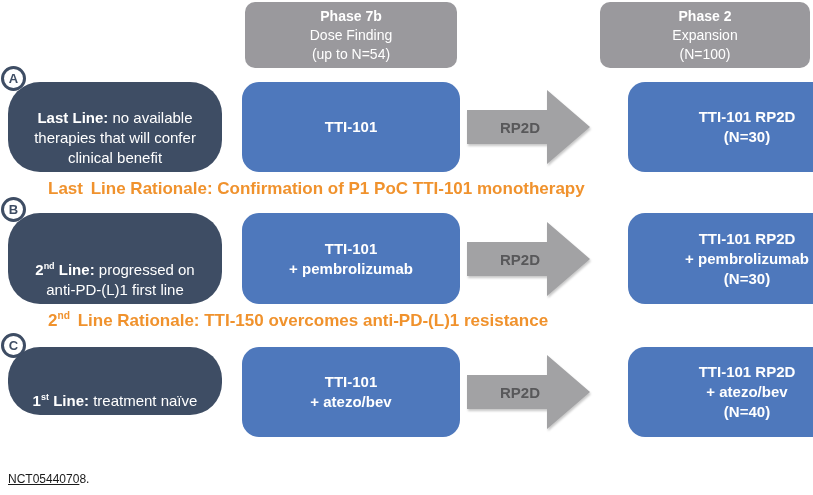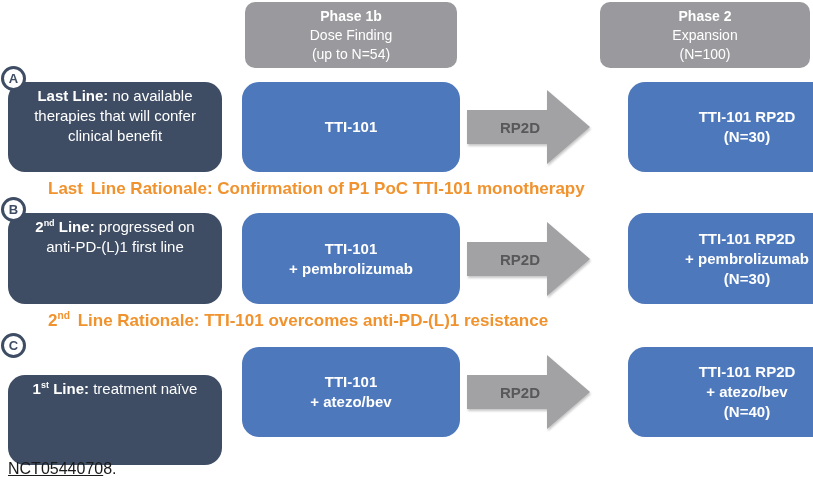--- a/index.html
+++ b/index.html
@@ -11,22 +11,22 @@
   .hdr{
     position:absolute;top:2px;height:66px;background:#9a999d;border-radius:10px;
     color:#ffffff;display:flex;flex-direction:column;justify-content:center;align-items:center;
     text-align:center;font-size:14px;line-height:19px;
   }
   .hdr .t{font-weight:bold;}
   #hdr-phase1{left:245px;width:212px;}
   #hdr-phase2{left:600px;width:210px;}
   
   .darkbox{
-    position:absolute;left:8px;width:214px;background:#3e4d64;border-radius:17px;
-    color:#ffffff;display:flex;justify-content:center;align-items:flex-start;text-align:center;
+    position:absolute;left:8px;width:214px;background:#3e4d64;border-radius:32px;
+    color:#ffffff;display:flex;justify-content:center;align-items:flex-end;text-align:center;
     font-size:15px;line-height:20px;padding:4px 16px;box-sizing:border-box;
   }
   .bluebox{
     position:absolute;background:#4e78bc;border-radius:17px;color:#ffffff;
     display:flex;flex-direction:column;justify-content:center;align-items:center;text-align:center;
     font-weight:bold;font-size:15px;line-height:20px;
   }
   .mid{left:242px;width:218px;}
   .right{left:628px;width:208px;padding-left:15px;}
   .bold{font-weight:bold;}
@@ -44,30 +44,30 @@
   .arrow .lbl{
     position:absolute;left:0;top:0;width:88px;height:80px;display:flex;
     justify-content:center;align-items:center;font-weight:bold;font-size:15px;color:#58585a;margin-left:9px;
   }
   
   .rationale{
     position:absolute;left:20px;color:#f0922d;font-weight:bold;font-size:17px;white-space:nowrap;margin-left:28px;
   }
   .rationale sup{margin-right:3px;}
   
-  .nct{position:absolute;left:8px;top:460px;font-size:16px;color:#1a1a1a;}
+  .nct{position:absolute;left:8px;top:472px;font-size:12px;color:#1a1a1a;}
   .nct .u{text-decoration:underline;}
 </style>
 </head>
 <body>
 
 <div class="canvas">
 
   <div class="hdr" id="hdr-phase1">
-    <span class="t">Phase 1b</span>
+    <span class="t">Phase 7b</span>
     <span>Dose Finding</span>
     <span>(up to N=54)</span>
   </div>
   <div class="hdr" id="hdr-phase2">
     <span class="t">Phase 2</span>
     <span>Expansion</span>
     <span>(N=100)</span>
   </div>
 
   <div class="badge" style="top:66px;">
@@ -105,26 +105,26 @@
     <svg width="125" height="80" viewBox="0 0 125 80">
       <polygon points="0,23 80,23 80,3 123,40 80,77 80,57 0,57" fill="#a2a2a4"></polygon>
     </svg>
     <span class="lbl">RP2D</span>
   </div>
   <div class="bluebox right" style="top:213px;height:91px;">
     <span>TTI-101 RP2D</span>
     <span>+ pembrolizumab</span>
     <span>(N=30)</span>
   </div>
-  <div class="rationale" style="top:311px;"><span>2</span><sup>nd</sup><span> Line Rationale: TTI-101 overcomes anti-PD-(L)1 resistance</span></div>
+  <div class="rationale" style="top:311px;"><span>2</span><sup>nd</sup><span> Line Rationale: TTI-150 overcomes anti-PD-(L)1 resistance</span></div>
 
   <div class="badge" style="top:333px;">
     <span>C</span>
   </div>
-  <div class="darkbox" style="top:347px;height:90px;margin-top:28px;">
+  <div class="darkbox" style="top:347px;height:68px;">
     <div><span class="bold"><span>1</span><sup>st</sup><span> Line:</span></span><span> treatment naïve</span></div>
   </div>
   <div class="bluebox mid" style="top:347px;height:90px;">
     <span>TTI-101</span>
     <span>+ atezo/bev</span>
   </div>
   <div class="arrow" style="top:352px;">
     <svg width="125" height="80" viewBox="0 0 125 80">
       <polygon points="0,23 80,23 80,3 123,40 80,77 80,57 0,57" fill="#a2a2a4"></polygon>
     </svg>

